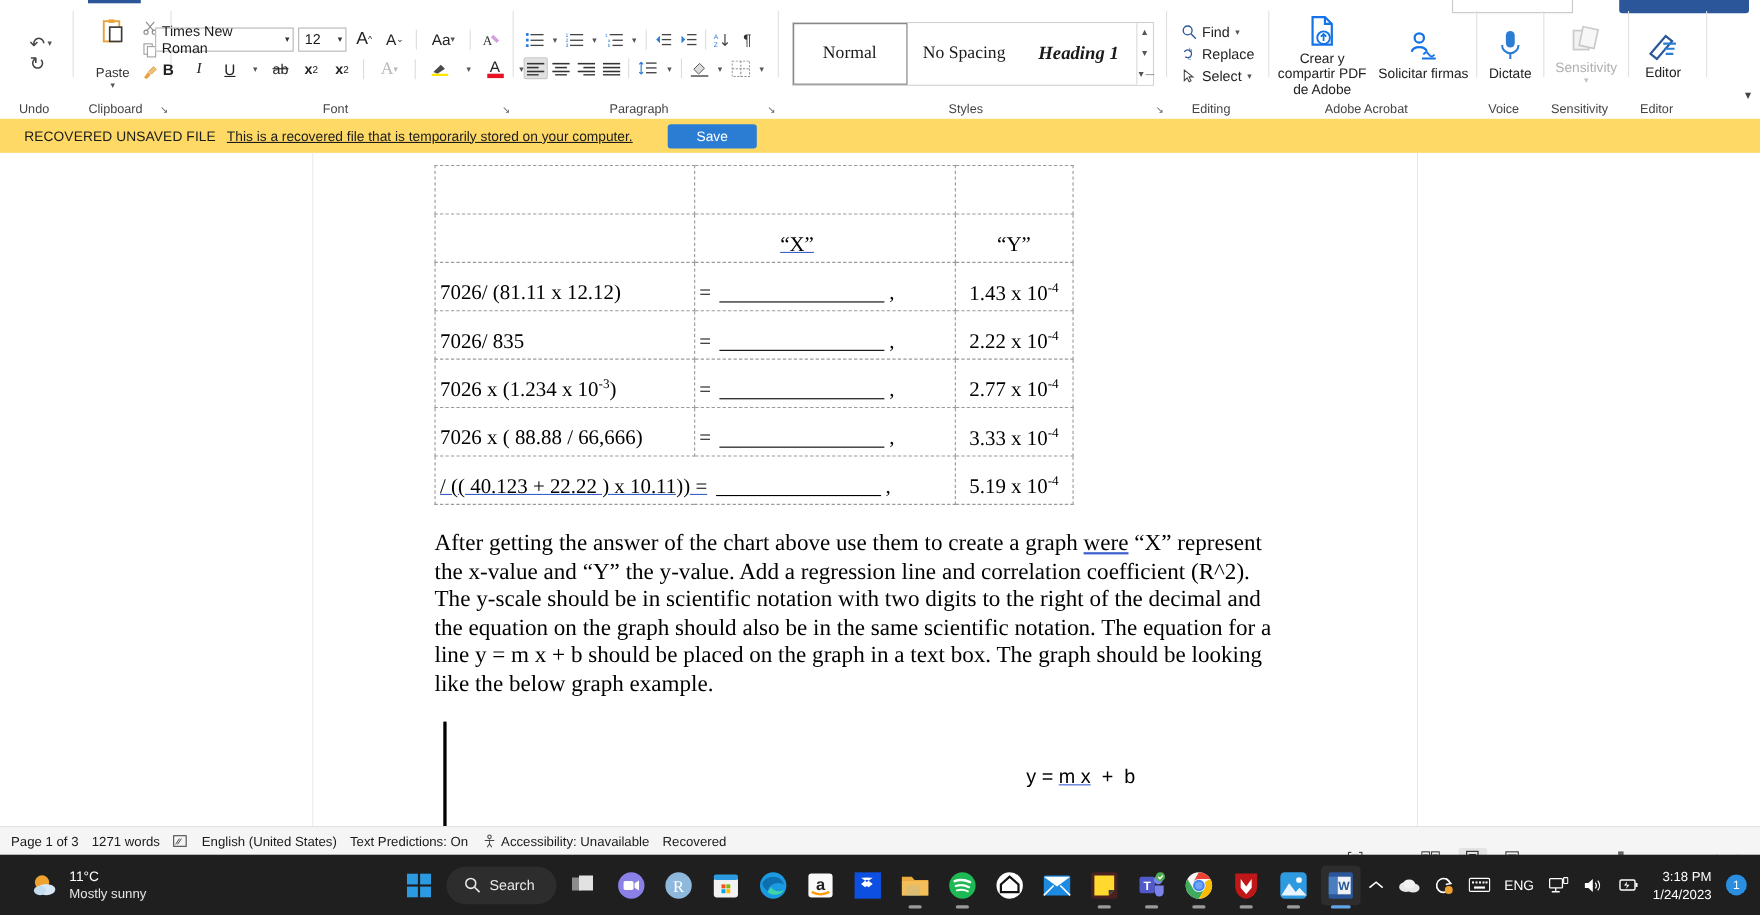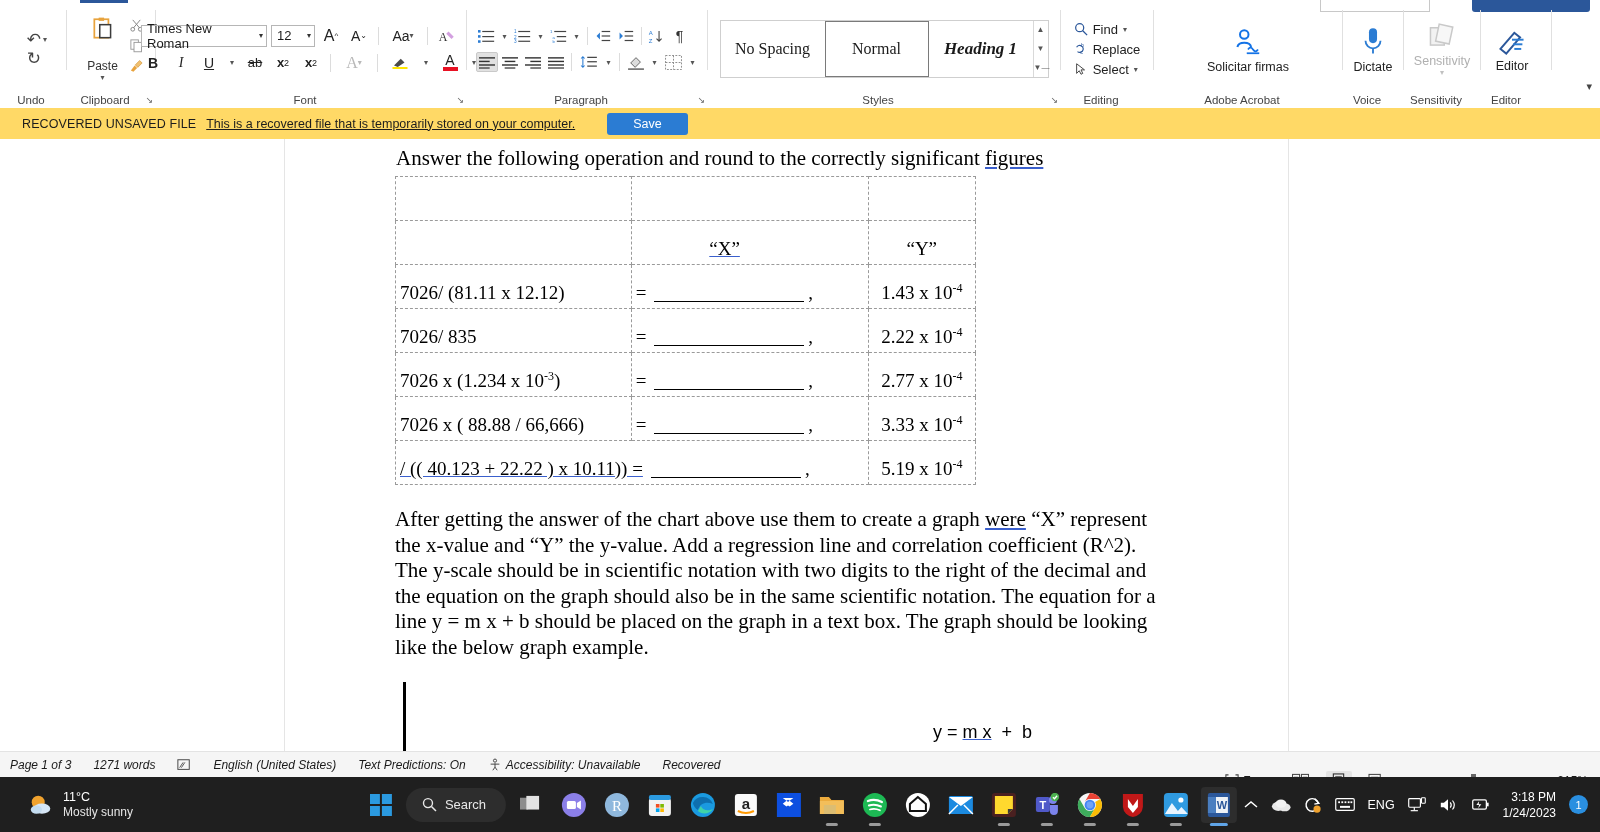--- a/index.html
+++ b/index.html
@@ -200,21 +200,21 @@
   }
   .eq-textbox .u2 { text-decoration: underline; text-decoration-color: #3a5fcd; }
 
   
   .statusbar {
     position: absolute; top: 751px; left: 0; width: 1600px; height: 26px;
     background: #f5f5f5; border-top: 1px solid #e3e3e3;
     display: flex; align-items: center;
     font-size: 12px; color: #1a1a1a;
   }
-  .sb-left { display: flex; align-items: center; gap: 22px; padding-left: 10px; font-style: italic; }
+  .sb-left { display: flex; align-items: center; gap: 12px; padding-left: 10px; }
   .sb-item { display: flex; align-items: center; gap: 4px; white-space: nowrap; }
   .sb-right { margin-left: auto; display: flex; align-items: center; gap: 12px; padding-right: 12px; margin-top: 32px; }
   .view-btn { width: 26px; height: 20px; display: flex; align-items: center; justify-content: center; border-radius: 2px; }
   .view-btn.active { background: #e4e4e4; }
   .zoom-slider { display: flex; align-items: center; gap: 6px; }
   .zs-track { width: 104px; height: 2px; background: #999; position: relative; }
   .zs-thumb { position: absolute; left: 56px; top: -6px; width: 5px; height: 14px; background: #666; }
   .zoom-val { width: 44px; text-align: right; }
 
   
@@ -557,25 +557,25 @@
         </div>
       </div>
       <div class="rgroup-label">Paragraph</div>
       <div class="dialog-launcher">↘</div>
     </div>
     <div class="rgroup-div"></div>
 
     <div class="rgroup" style="width:352px">
       <div class="rgroup-body">
         <div class="styles-gallery">
+          <div class="style-item selected">
+            <span>Normal</span>
+          </div>
           <div class="style-item">
             <span>No Spacing</span>
-          </div>
-          <div class="style-item selected">
-            <span>Normal</span>
           </div>
           <div class="style-item">
             <span class="style-heading">Heading 1</span>
           </div>
           <div class="styles-scroll">
             <div class="ss-btn">▲</div>
             <div class="ss-btn">▼</div>
             <div class="ss-btn">▼―</div>
           </div>
         </div>
@@ -614,20 +614,29 @@
         </div>
       </div>
       <div class="rgroup-label">Editing</div>
     </div>
     <div class="rgroup-div"></div>
 
     <div class="rgroup" style="width:188px">
       <div class="rgroup-body" style="gap:6px">
         <div class="big-btn">
           <svg width="30" height="30" viewBox="0 0 24 24">
+            <path d="M5 2 h9 l5 5 v15 h-14 Z" fill="none" stroke="#1473e6" stroke-width="1.6"></path>
+            <path d="M14 2 v5 h5" fill="none" stroke="#1473e6" stroke-width="1.6"></path>
+            <circle cx="13" cy="17" r="4.6" fill="#fff" stroke="#1473e6" stroke-width="1.4"></circle>
+            <path d="M13 19.5 v-5 M11 16.3 L13 14.3 L15 16.3" stroke="#1473e6" stroke-width="1.3" fill="none"></path>
+          </svg>
+          <span class="bl">Crear y compartir PDF de Adobe</span>
+        </div>
+        <div class="big-btn">
+          <svg width="30" height="30" viewBox="0 0 24 24">
             <circle cx="9" cy="6" r="3.4" fill="none" stroke="#1473e6" stroke-width="1.6"></circle>
             <path d="M3.5 16 C4.5 11.5 13.5 11.5 14.5 16" fill="none" stroke="#1473e6" stroke-width="1.6"></path>
             <path d="M12 18 q2-3 4 0 t4 0" fill="none" stroke="#1473e6" stroke-width="1.4"></path>
             <line x1="11" y1="21" x2="21" y2="21" stroke="#1473e6" stroke-width="1.4"></line>
           </svg>
           <span class="bl">Solicitar firmas</span>
         </div>
       </div>
       <div class="rgroup-label">Adobe Acrobat</div>
     </div>
@@ -689,23 +698,20 @@
   <button class="rec-save">Save</button>
 </div>
 
 <div class="doc-area">
   <div class="page-gutter-l"></div>
   <div class="page-gutter-r"></div>
 
   <div class="page">
     <div class="doc-body">
 
-      <div class="lead-line">
-        <span>Answer the following operation and round to the correctly significant </span><span class="u-blue">figures</span>
-      </div>
 
       <table class="sig-table">
         <tbody>
             <tr class="hdr-row">
           <td class="col-a"></td>
           <td class="col-b"></td>
           <td class="col-c"></td>
         </tr>
         <tr class="hdr-row">
           <td class="col-a"></td>

